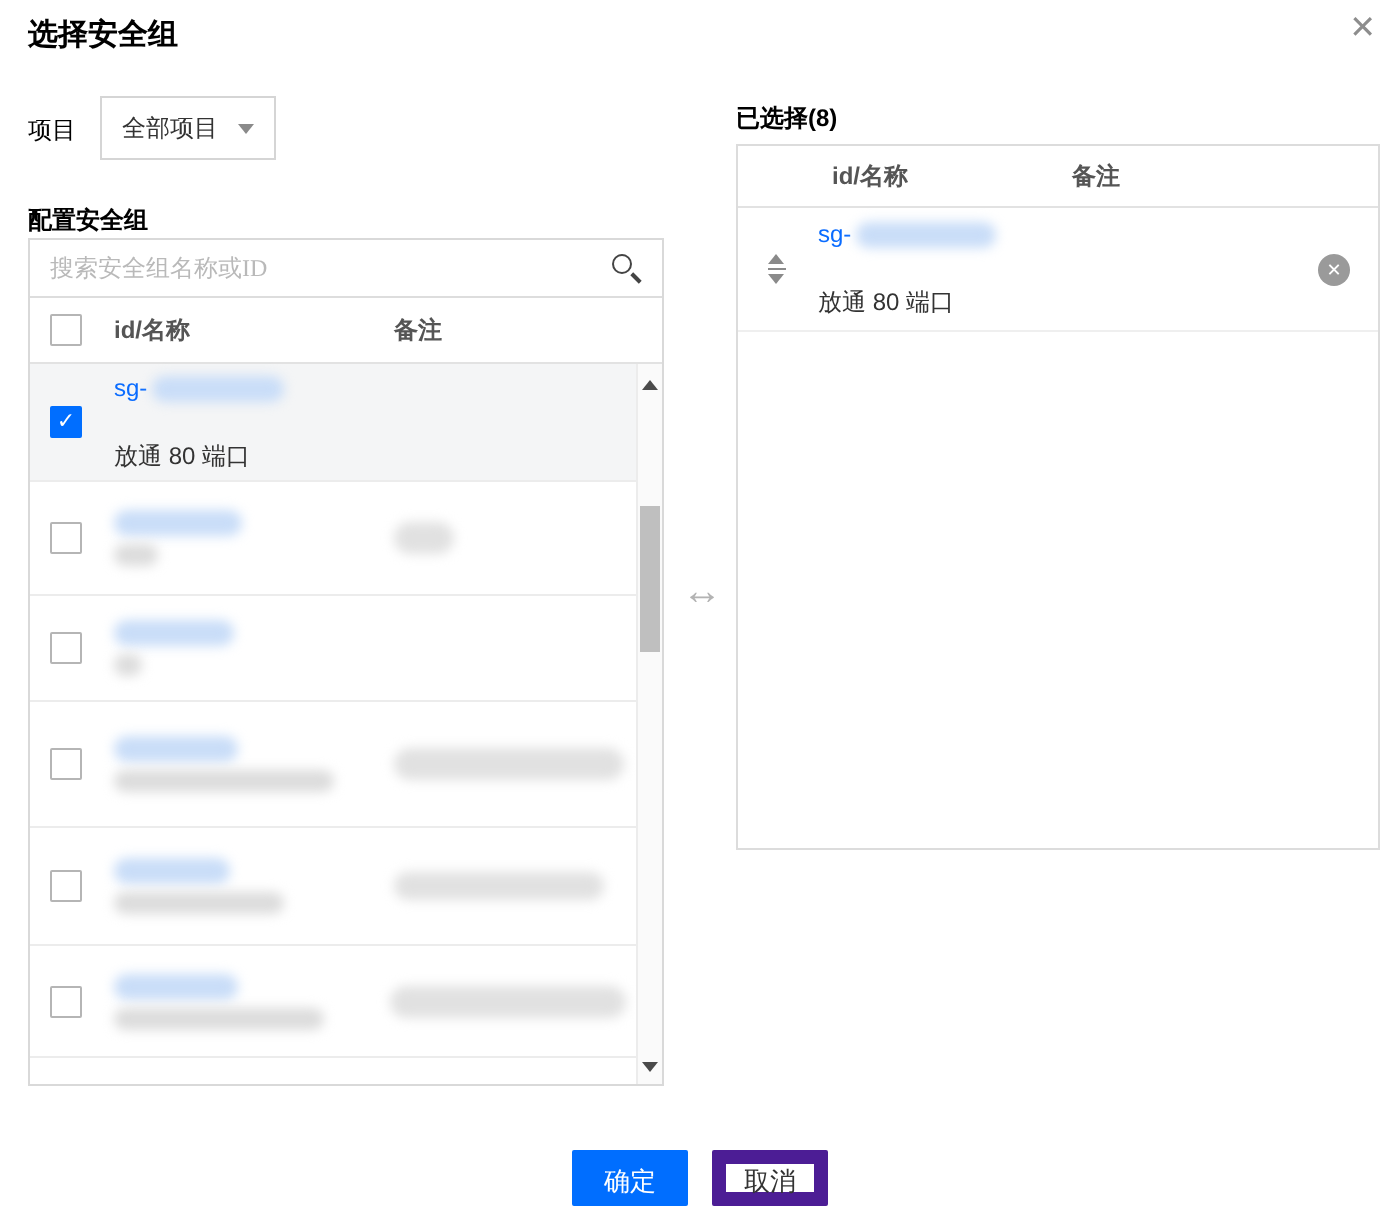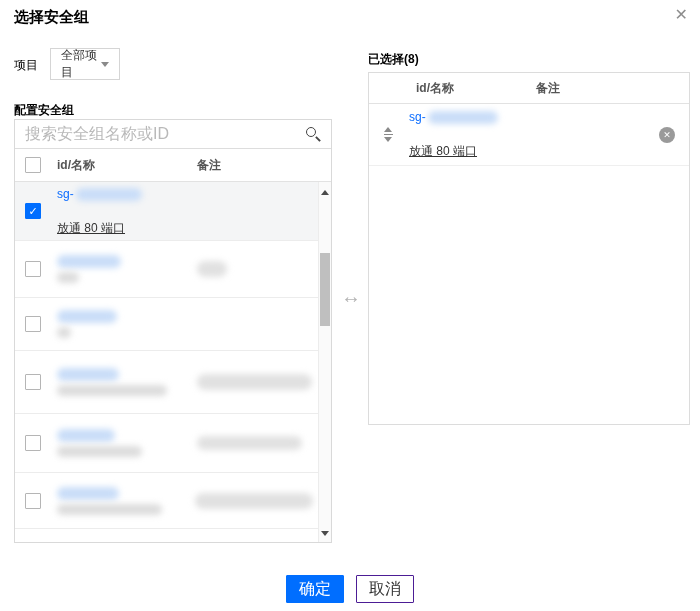--- a/index.html
+++ b/index.html
@@ -8,38 +8,38 @@
     position: relative; width: 700px; height: 611px; background:#fff;
     font-family: "Liberation Sans", "DejaVu Sans", sans-serif; font-size: 12px; color:#333;
     overflow: hidden;
   }
   
   .dlg-title { position:absolute; left:14px; top:8px; font-size:15px; font-weight:bold; color:#000; }
   .dlg-close { position:absolute; right:12px; top:5px; font-size:16px; color:#8d8d8d; cursor:pointer; line-height:20px; }
   
   .project-label { position:absolute; left:14px; top:57px; color:#000000; }
   .select {
-    position:absolute; left:50px; top:48px; width:70px; height:32px;
+    position:absolute; left:50px; top:48px; width:88px; height:32px;
     border:1px solid #d5d5d5; background:#fff; display:flex; align-items:center;
     padding:0 10px; cursor:pointer;
   }
   .select .sel-val { color:#333; }
   .caret { margin-left:auto; width:0; height:0; border-left:4px solid transparent; border-right:4px solid transparent; border-top:5px solid #8a8a8a; }
   
   .left-label  { position:absolute; left:14px;  top:102px; font-weight:bold; color:#000; }
   .right-label { position:absolute; left:368px; top:51px;  font-weight:bold; color:#000; }
   
   .left-panel {
     position:absolute; left:14px; top:119px; width:318px; height:424px;
     border:1px solid #d9d9d9; background:#fff;
   }
   .search-row { position:relative; height:29px; border-bottom:1px solid #ddd; }
   .search-input {
     width:100%; height:100%; border:0; outline:none; padding:0 34px 0 10px;
-    font-family:Liberation Sans, sans-serif; font-size:16px; color:#3b82f6;
+    font-family:Liberation Serif, serif; font-size:12px; color:#3b82f6;
   }
   .search-input::placeholder { color:#b9b9b9; }
   .search-icon { position:absolute; right:9px; top:6px; width:17px; height:17px; cursor:pointer; }
   .mag-circle { position:absolute; left:1px; top:1px; width:10px; height:10px; border:1.5px solid #444; border-radius:50%; }
   .mag-handle { position:absolute; width:6px; height:2px; background:#444; transform:rotate(45deg); right:1px; bottom:3px; }
   .thead { display:flex; align-items:center; height:33px; border-bottom:1px solid #e2e2e2; padding:0 13px 0 10px; font-weight:bold; color:#555; }
   .thead .cb { margin-right:16px; }
   .thead .col-name { width:140px; }
   .cb {
     flex:none; width:16px; height:16px; border:1px solid #b5b5b5; background:#fff;
@@ -47,21 +47,21 @@
   }
   .cb.checked { background:#006eff; border-color:#006eff; }
   .cb .tick { display:block; color:#fff; font-size:11px; font-weight:bold; line-height:15px; text-align:center; }
   .tbody { position:relative; height:360px; }
   .row { display:flex; align-items:center; border-bottom:1px solid #ececec; padding:0 18px 0 10px; cursor:pointer; }
   .row.selected { background:#f4f5f6; }
   .row .cb { margin-right:16px; }
   .name-cell { width:140px; }
   .remark-cell { flex:1; display:flex; align-items:center; }
   .line1 { font-size:12px; line-height:15px; white-space:nowrap; }
-  .line2 { color:#333; margin-top:19px; line-height:15px;text-decoration:underline; }
+  .line2 { color:#333; margin-top:19px; line-height:15px; }
   .link { color:#0a6cff; }
   .sliver { height:14px; }
   
   .blob { display:inline-block; border-radius:7px; filter:blur(3px); vertical-align:middle; }
   .blob.blue   { background:#c9ddf8; height:13px; }
   .blob.gray   { background:#dcdcdc; height:11px; }
   .blob.remark { background:#e1e1e1; height:16px; border-radius:9px; }
   .stack { display:flex; flex-direction:column; gap:4px; align-items:flex-start; }
   
   .vscroll { position:absolute; top:0; right:0; bottom:0; width:13px; background:#fafafa; border-left:1px solid #ececec; }
@@ -84,22 +84,22 @@
   .drag .bar { width:9px; height:1px; background:#8a8a8a; }
   .drag .tri-down { width:0; height:0; border-left:4px solid transparent; border-right:4px solid transparent; border-top:5px solid #8a8a8a; }
   .r-name { width:200px; }
   .del {
     margin-left:auto; width:16px; height:16px; border-radius:50%; background:#9a9a9a;
     color:#fff; font-size:9px; font-weight:bold; text-align:center; line-height:16px; cursor:pointer;
   }
   
   .footer { position:absolute; left:0; top:575px; width:700px; display:flex; justify-content:center; gap:12px; }
   .btn {
-    width:58px; height:28px; font-family:inherit; font-size:16px; cursor:pointer;
-    border:1px solid #4c1d95; background:#fff; color:#333; border-radius:1px;
+    width:58px; height:28px; font-family:inherit; font-size:13px; cursor:pointer;
+    border:7px solid #4c1d95; background:#fff; color:#333; border-radius:1px;
   }
   .btn.primary { background:#006eff; border-color:#006eff; color:#fff; }
 </style>
 </head>
 <body>
 
 <div class="stage">
 
   <div class="dlg-title">选择安全组</div>
   <div class="dlg-close">✕</div>

